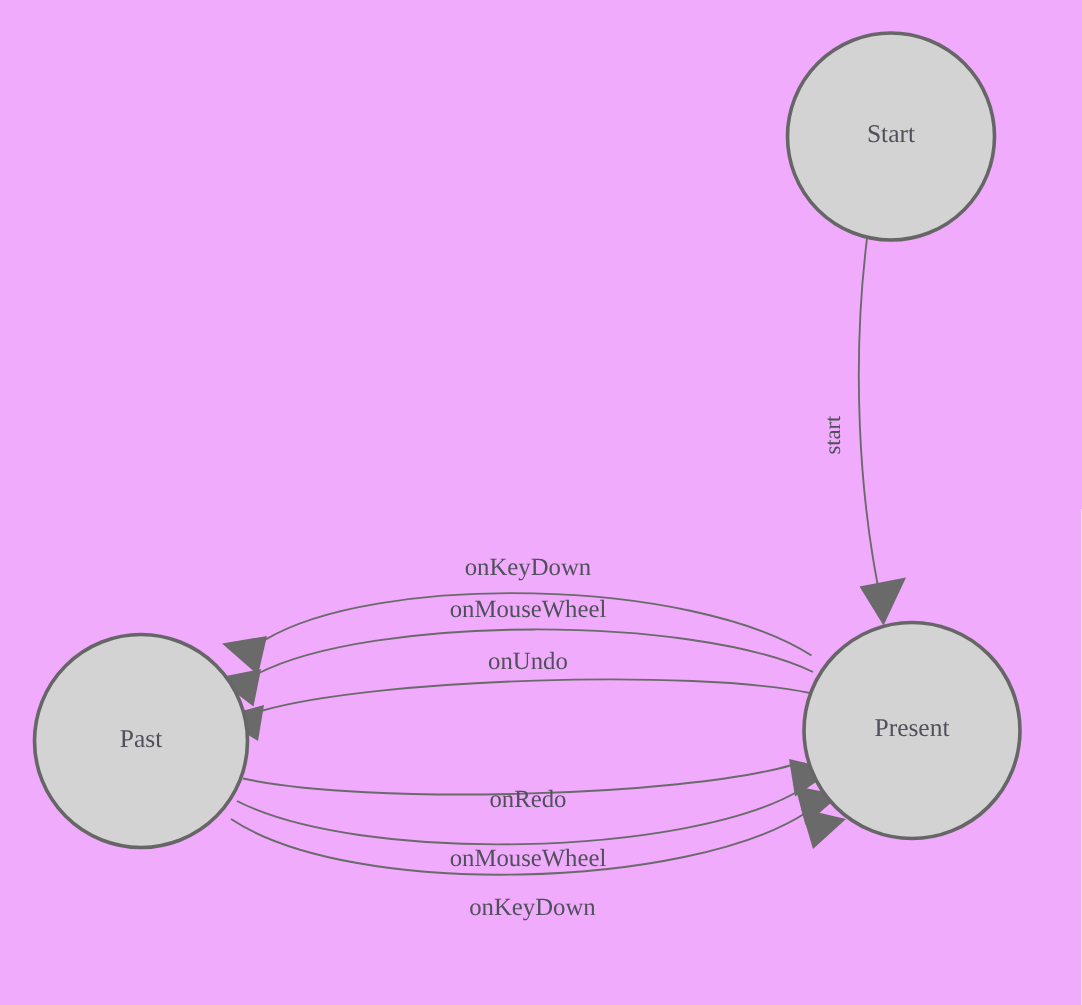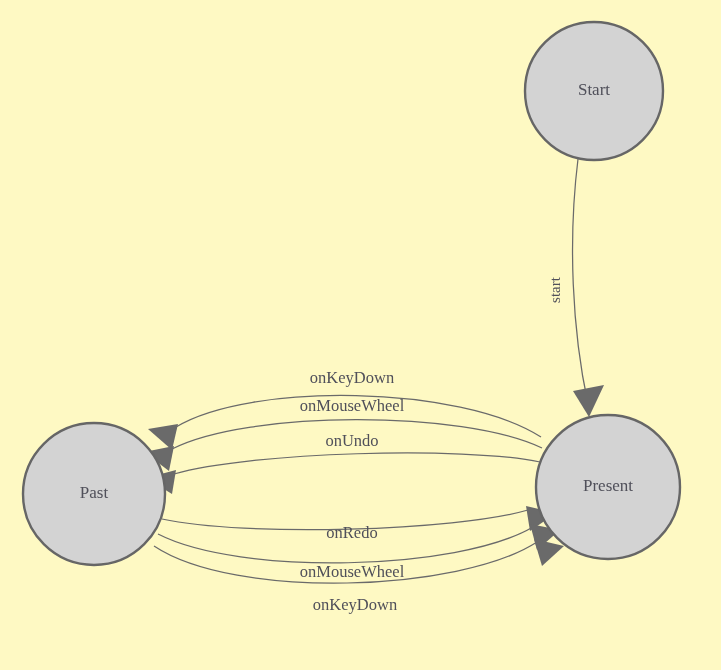--- a/index.html
+++ b/index.html
@@ -10,21 +10,21 @@
   body {
     width: 721px;
     height: 670px;
     font-family: "Liberation Serif", "DejaVu Serif", serif;
     overflow: hidden;
   }
   #diagram-canvas {
     position: relative;
     width: 721px;
     height: 670px;
-    background: #fef9c3;
+    background: #f0abfc;
   }
   svg#graph {
     position: absolute;
     top: 0;
     left: 0;
     width: 721px;
     height: 670px;
   }
   .node-circle {
     fill: #d3d3d3;

